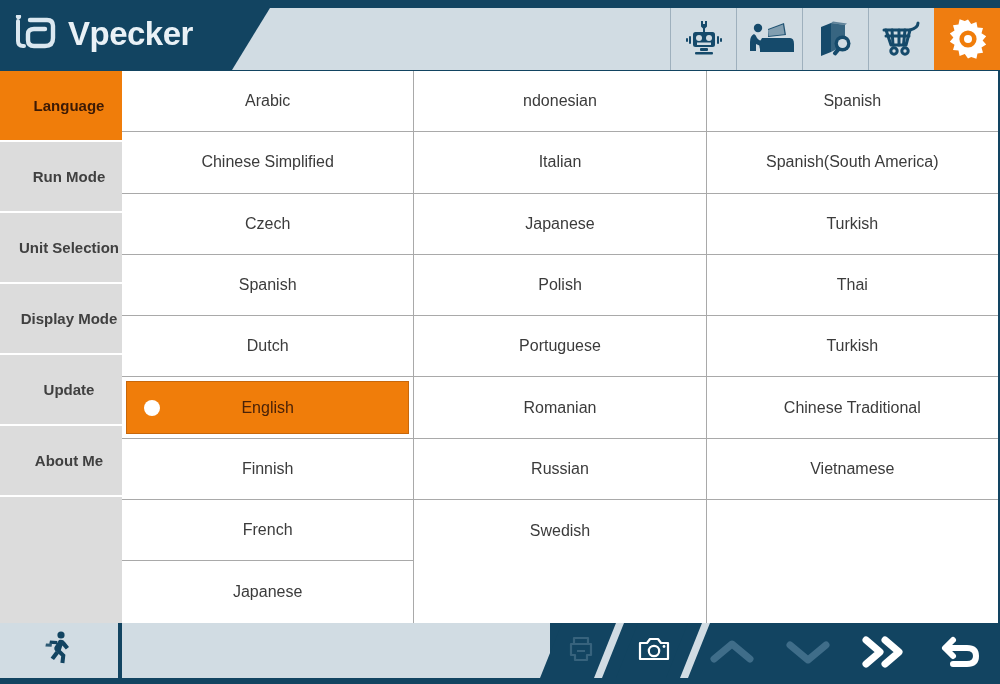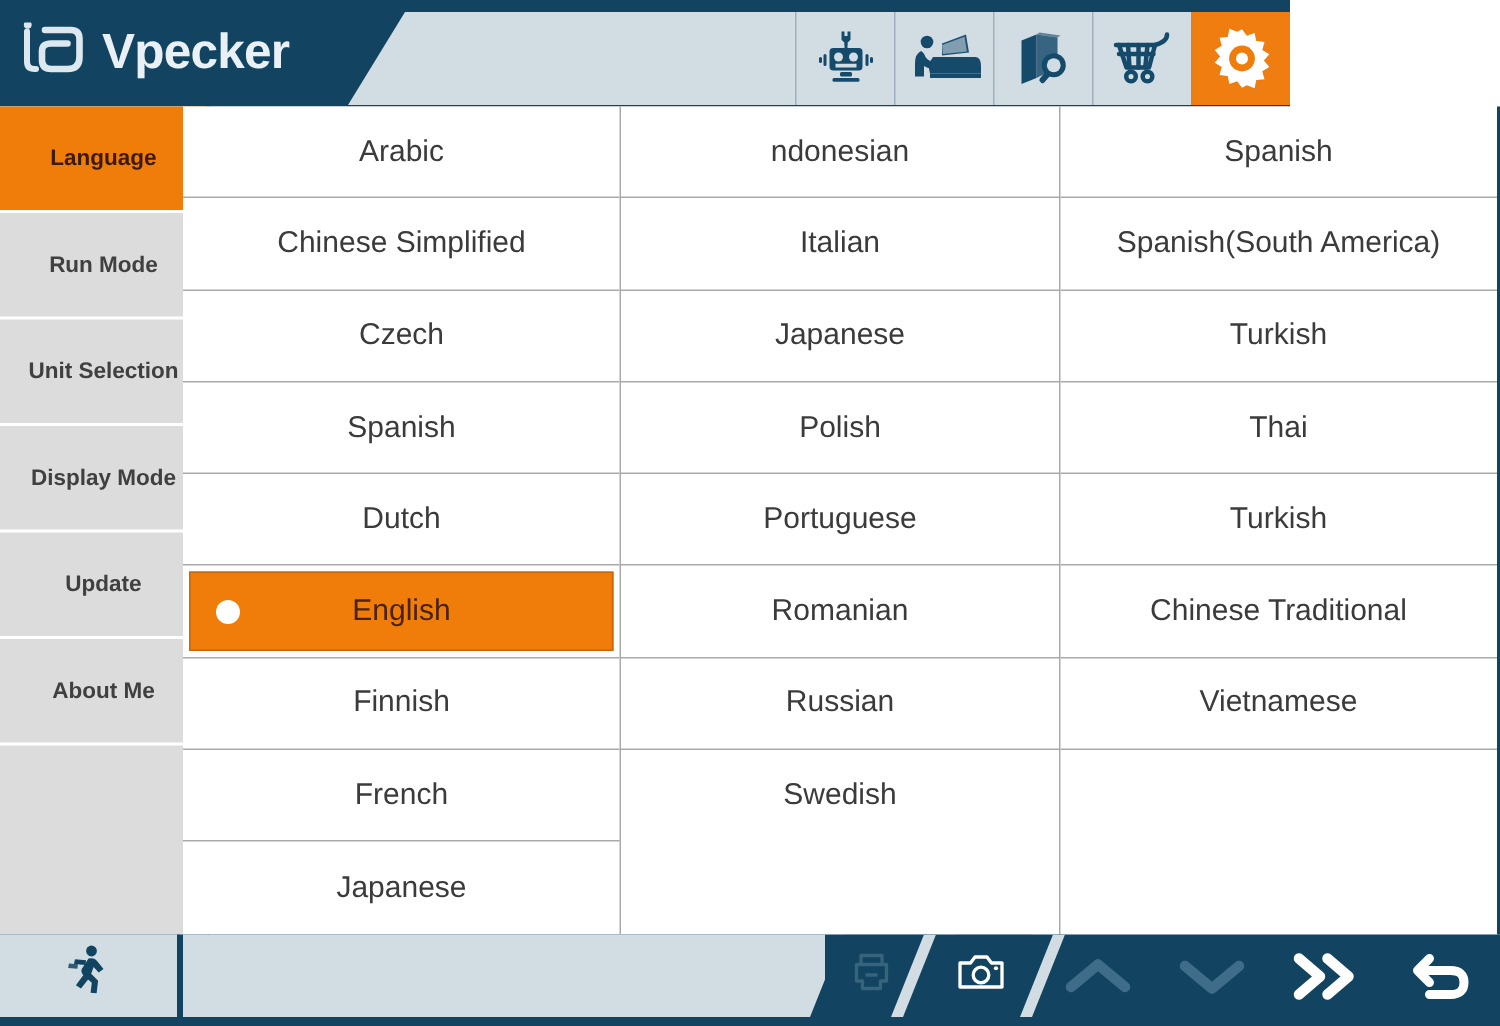--- a/index.html
+++ b/index.html
@@ -11,21 +11,21 @@
   }
   #app {
     position: relative;
     width: 1000px; height: 684px;
     background: #ffffff;
   }
 
   
   .header {
     position: absolute; left: 0; top: 0;
-    width: 860px; height: 71px;
+    width: 1000px; height: 71px;
     background: #124461;
     overflow: hidden;
   }
   .brand {
     position: absolute; left: 14px; top: 10px;
     display: flex; align-items: center; gap: 10px;
     height: 48px;
   }
   .brand-mark { width: 44px; height: 38px; display: block; }
   .brand-text {
@@ -89,21 +89,21 @@
   }
   .col {
     flex: 1 1 0;
     border-right: 1px solid #a9a9a9;
   }
   .col:last-child { border-right: none; }
   .cell {
     height: 61.3px;
     display: flex; align-items: center; justify-content: center;
     position: relative;
-    font-size: 20px;
+    font-size: 16px;
     color: #3b3b3b;
     border-bottom: 1px solid #a9a9a9;
   }
   .cell.empty { border-bottom: none; }
   .cell.tall { height: 122.6px; border-bottom: none; }
   .cell.selected {
     color: #4a2208;
   }
   .cell.selected .sel-box {
     position: absolute;

